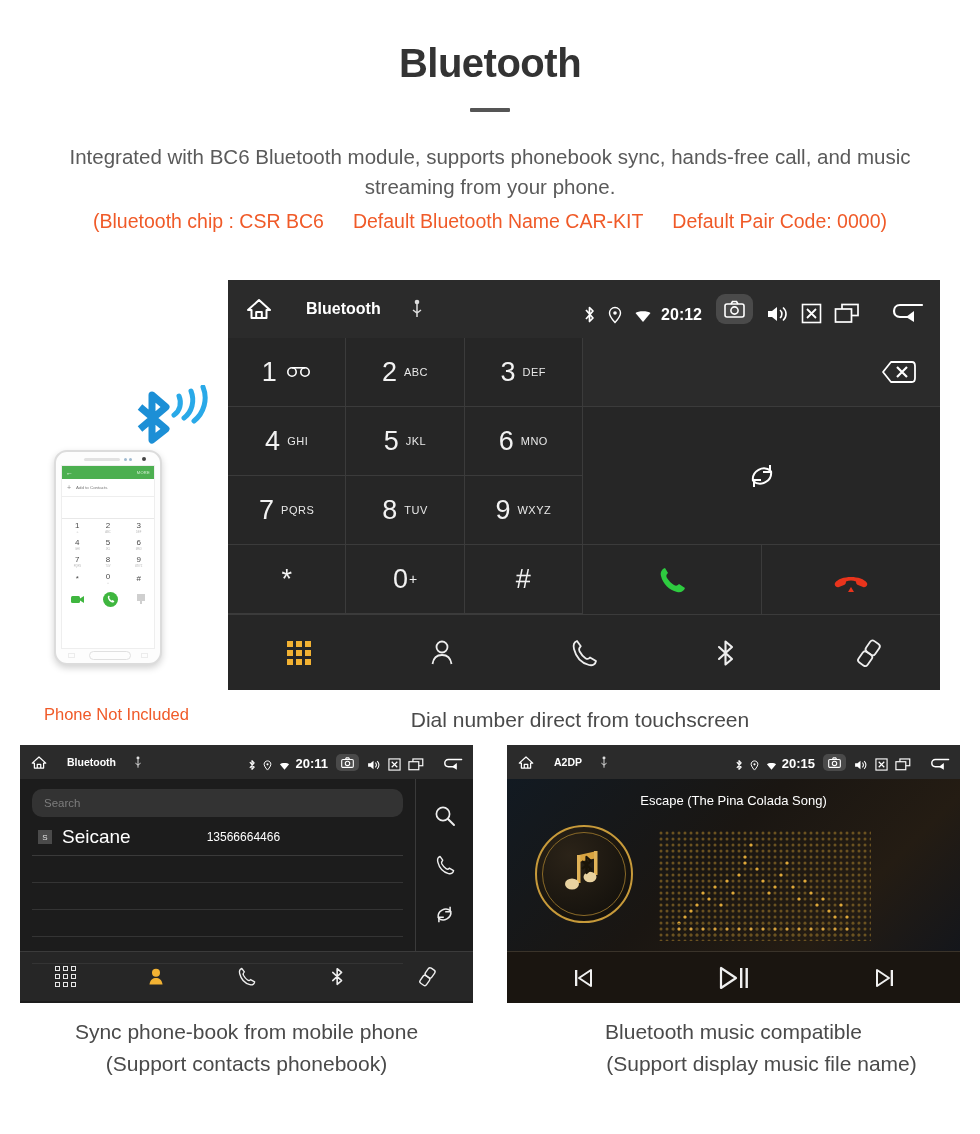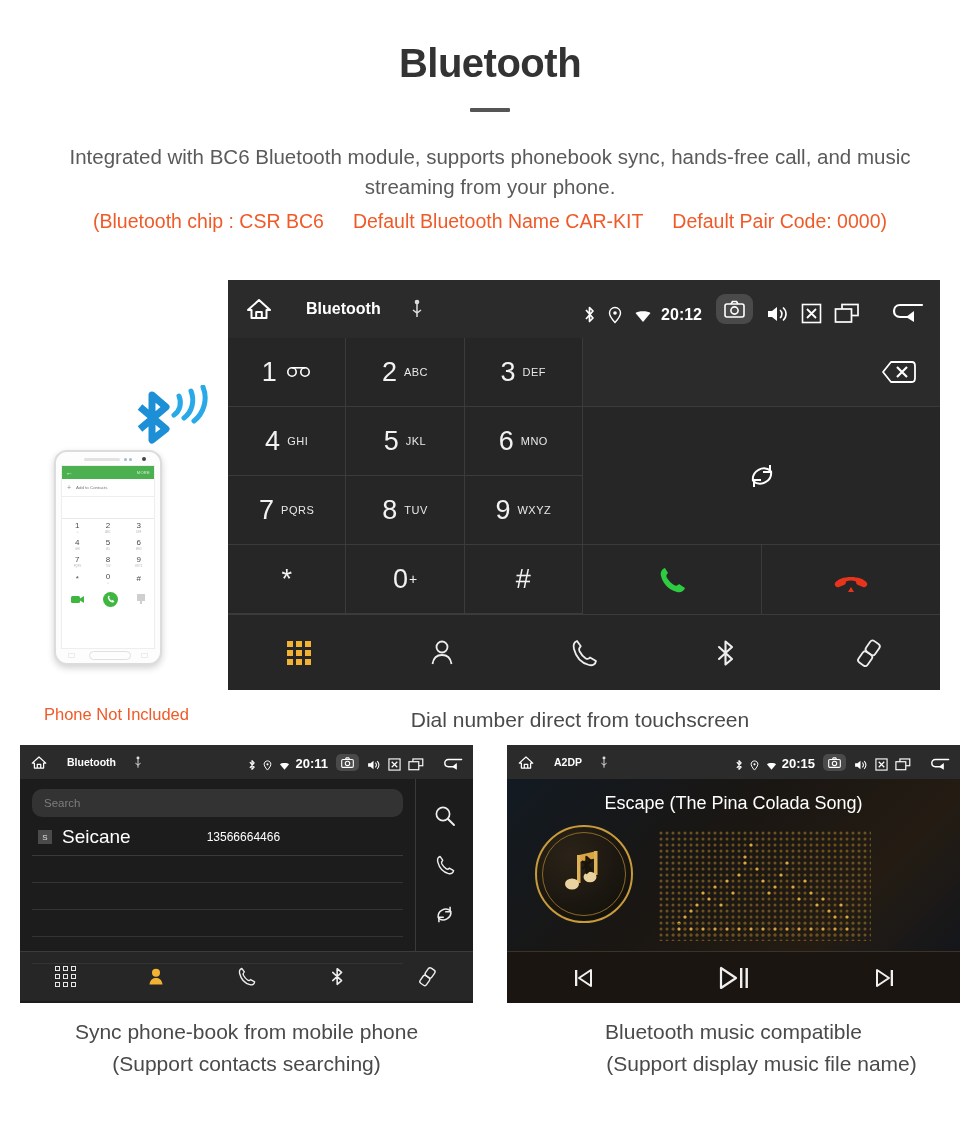--- a/index.html
+++ b/index.html
@@ -231,21 +231,21 @@
     justify-content: space-around; padding: 12px 0;
   }
   .bn-sm { height: 50px; background:#262626; border-top:1px solid #3b3b3b; display:flex; align-items:center;}
 
   
   .mus-body {
     height: 172px; position: relative;
     background: linear-gradient(135deg,#121a22 0%, #1a1612 45%, #241c13 75%, #14161b 100%);
   }
   .track {
-    text-align:center; color:#fff; font-size: 18px;
+    text-align:center; color:#fff; font-size: 13px;
     padding-top: 14px; font-weight: 400;
   }
   .disc {
     position:absolute; left: 28px; top: 46px;
     width: 98px; height: 98px; border-radius: 50%;
     border: 2px solid #c79a3a;
     display:flex;align-items:center;justify-content:center;
     background: radial-gradient(circle at 35% 30%, #2b2318, #15120d 75%);
   }
   .disc:after{
@@ -720,21 +720,21 @@
         <svg width="21" height="21" viewBox="0 0 30 30">
             <rect x="13" y="3" width="11" height="13" rx="3" transform="rotate(35 18 10)" fill="none" stroke="#eee" stroke-width="2"></rect>
             <rect x="6" y="14" width="11" height="13" rx="3" transform="rotate(35 11 20)" fill="none" stroke="#eee" stroke-width="2"></rect>
           </svg>
       </span>
     </div>
   </div>
 </div>
 
 <div class="cap" style="left:20px; top:1018px; width:453px;">Sync phone-book from mobile phone</div>
-<div class="cap" style="left:20px; top:1050px; width:453px;">(Support contacts searching)</div>
+<div class="cap" style="left:20px; top:1050px; width:453px;">(Support contacts phonebook)</div>
 
 <div class="shot3">
   <div class="statusbar sb-sm">
     <span class="icn">
       <svg width="16" height="15" viewBox="0 0 26 24">
           <path d="M13 3 L24 13 L20.5 13 L20.5 21 L5.5 21 L5.5 13 L2 13 Z M10.2 21 L10.2 15 L15.8 15 L15.8 21" fill="none" stroke="#fff" stroke-width="2" stroke-linejoin="round"></path>
         </svg>
     </span>
     <span class="sb-title">A2DP</span>
     <span class="icn sb-usb">

